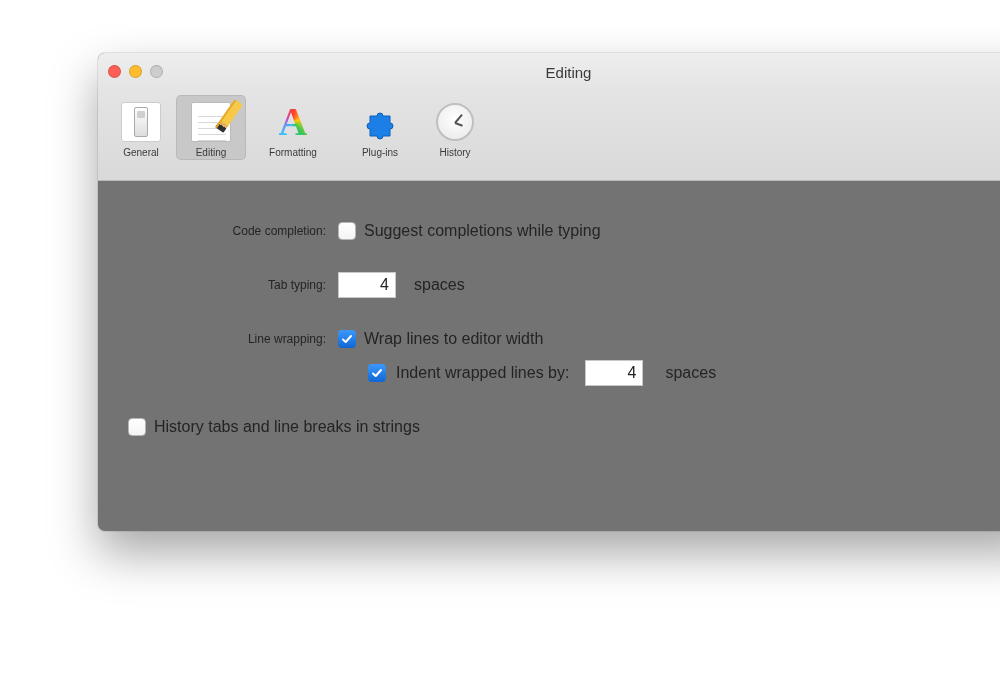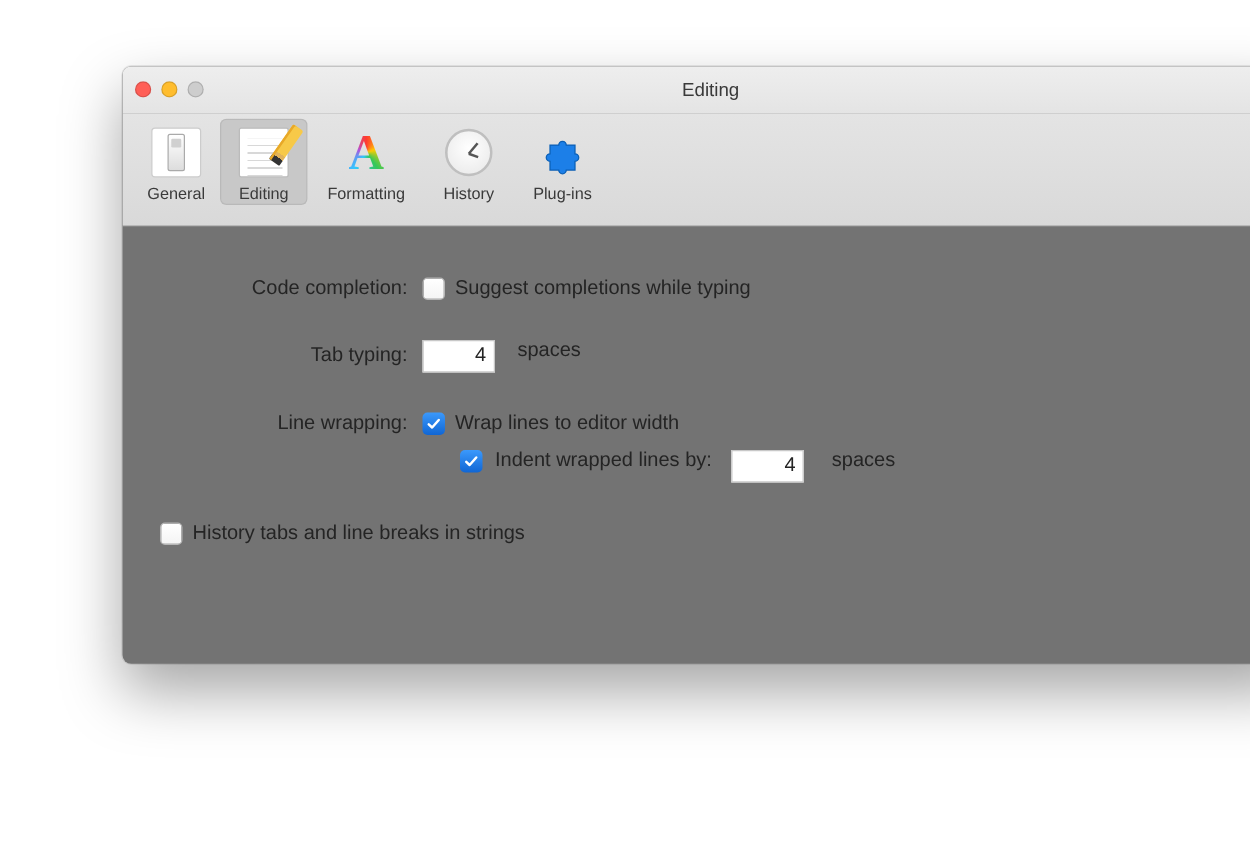--- a/index.html
+++ b/index.html
@@ -72,44 +72,44 @@
       box-shadow: inset 0 0 0 1px rgba(0,0,0,0.07);
     }
     .toolbar-icon {
       width: 46px;
       height: 46px;
       display: flex;
       align-items: center;
       justify-content: center;
     }
     .toolbar-label {
-      font-size: 13px;
+      font-size: 10px;
       color: #3a3a3a;
       margin-top: 2px;
     }
     .content {
       padding: 36px 30px 0 30px;
     }
     .row {
       display: flex;
       align-items: center;
       margin-bottom: 26px;
       min-height: 28px;
     }
     .row.tight { margin-bottom: 6px; }
     .label-col {
       width: 210px;
       text-align: right;
       padding-right: 12px;
-      font-size: 16px;
+      font-size: 12px;
       color: #242424;
     }
     .field-col {
       display: flex;
-      align-items: flex-start;
+      align-items: center;
       gap: 8px;
       font-size: 16px;
       color: #242424;
     }
     .field-col.indent { padding-left: 30px; gap: 10px; }
     .mac-checkbox {
       width: 18px;
       height: 18px;
       border-radius: 4px;
       border: 1px solid #b6b6b6;
@@ -219,33 +219,33 @@
           </div>
       </div>
       <div class="toolbar-label">Editing</div>
     </div>
     <div class="toolbar-item" style="min-width:94px;">
       <div class="toolbar-icon">
         <div class="fmt-letter">A</div>
       </div>
       <div class="toolbar-label">Formatting</div>
     </div>
-    <div class="toolbar-item">
-      <div class="toolbar-icon">
-        <div class="clock"></div>
-      </div>
-      <div class="toolbar-label">History</div>
-    </div>
     <div class="toolbar-item" style="min-width:80px;">
       <div class="toolbar-icon puzzle">
         <svg width="40" height="40" viewBox="0 0 40 40">
           <path d="M10 14 h7 a3 3 0 1 1 6 0 h7 v7 a3 3 0 1 1 0 6 v7 h-7 a3 3 0 1 1 -6 0 h-7 v-7 a3 3 0 1 1 0 -6 z" fill="#1c7fe8" stroke="#0b5fb5" stroke-width="1"></path>
         </svg>
       </div>
       <div class="toolbar-label">Plug-ins</div>
+    </div>
+    <div class="toolbar-item">
+      <div class="toolbar-icon">
+        <div class="clock"></div>
+      </div>
+      <div class="toolbar-label">History</div>
     </div>
   </div>
 
   <div class="content">
 
     <div class="row">
       <div class="label-col">Code completion:</div>
       <div class="field-col">
         <span class="mac-checkbox">
           

